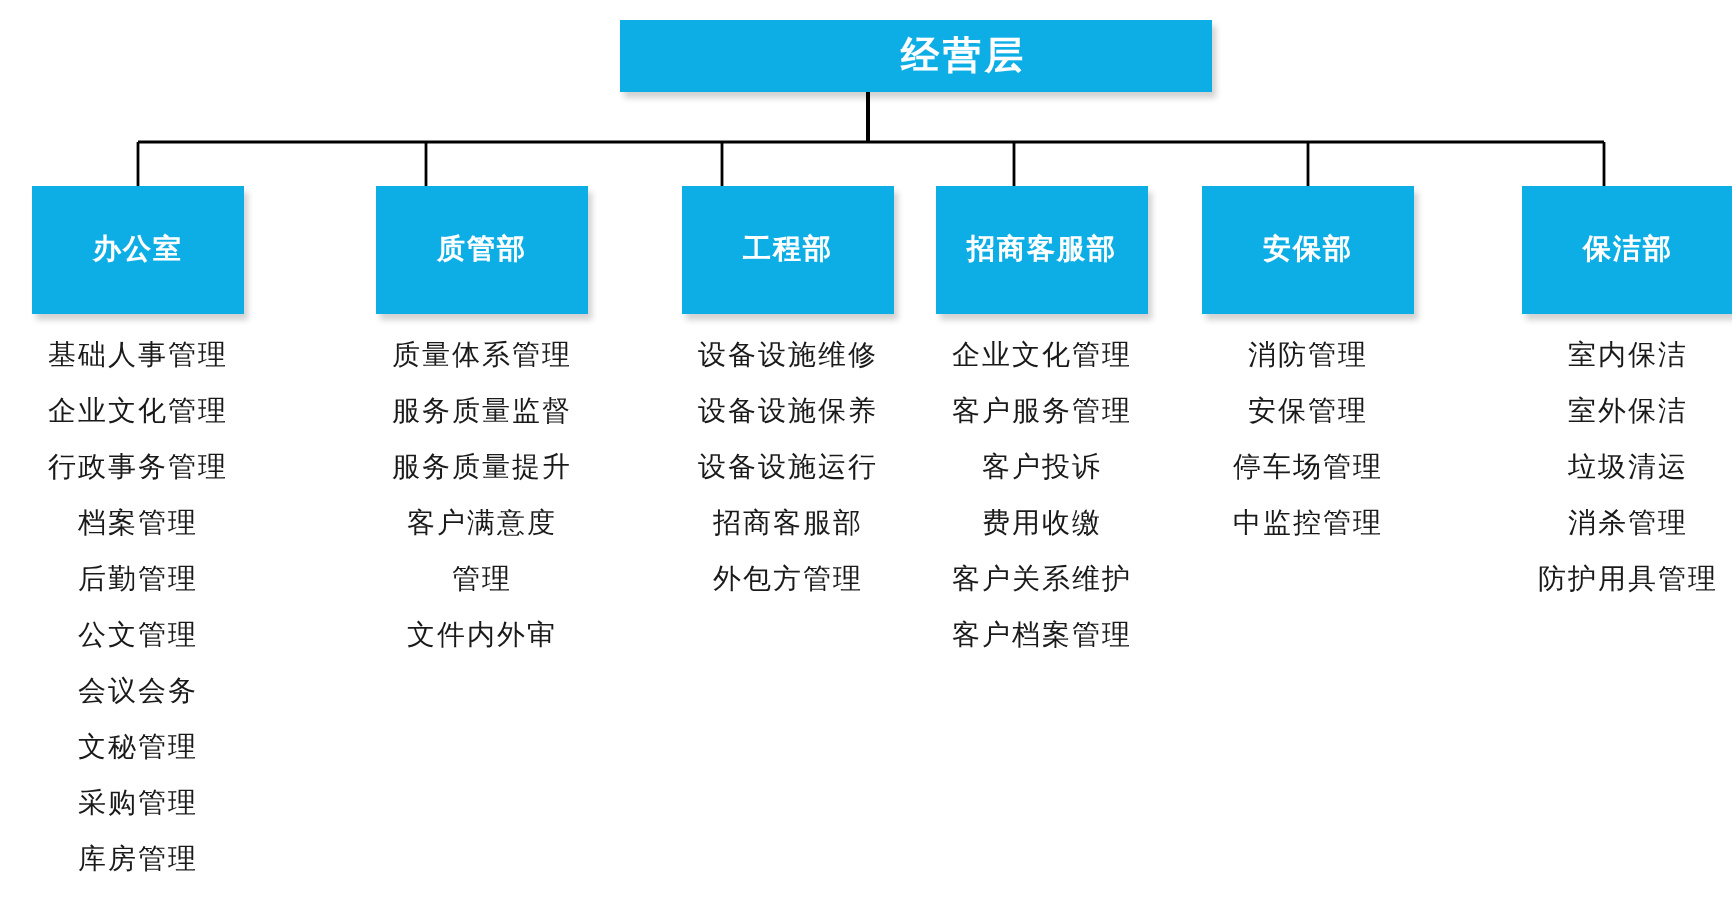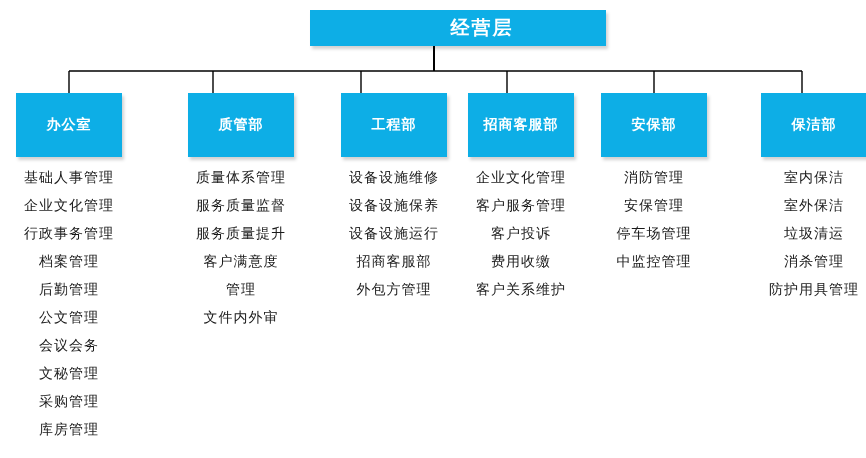--- a/index.html
+++ b/index.html
@@ -131,20 +131,21 @@
     <div class="dept" style="left: 468px;">
       <div class="dept-box">
         <span class="dept-label">招商客服部</span>
       </div>
       <ul class="dept-items">
           <li>企业文化管理</li>
           <li>客户服务管理</li>
           <li>客户投诉</li>
           <li>费用收缴</li>
           <li>客户关系维护</li>
+          <li>客户档案管理</li>
         </ul>
     </div>
 
     <div class="dept" style="left: 601px;">
       <div class="dept-box">
         <span class="dept-label">安保部</span>
       </div>
       <ul class="dept-items">
           <li>消防管理</li>
           <li>安保管理</li>

